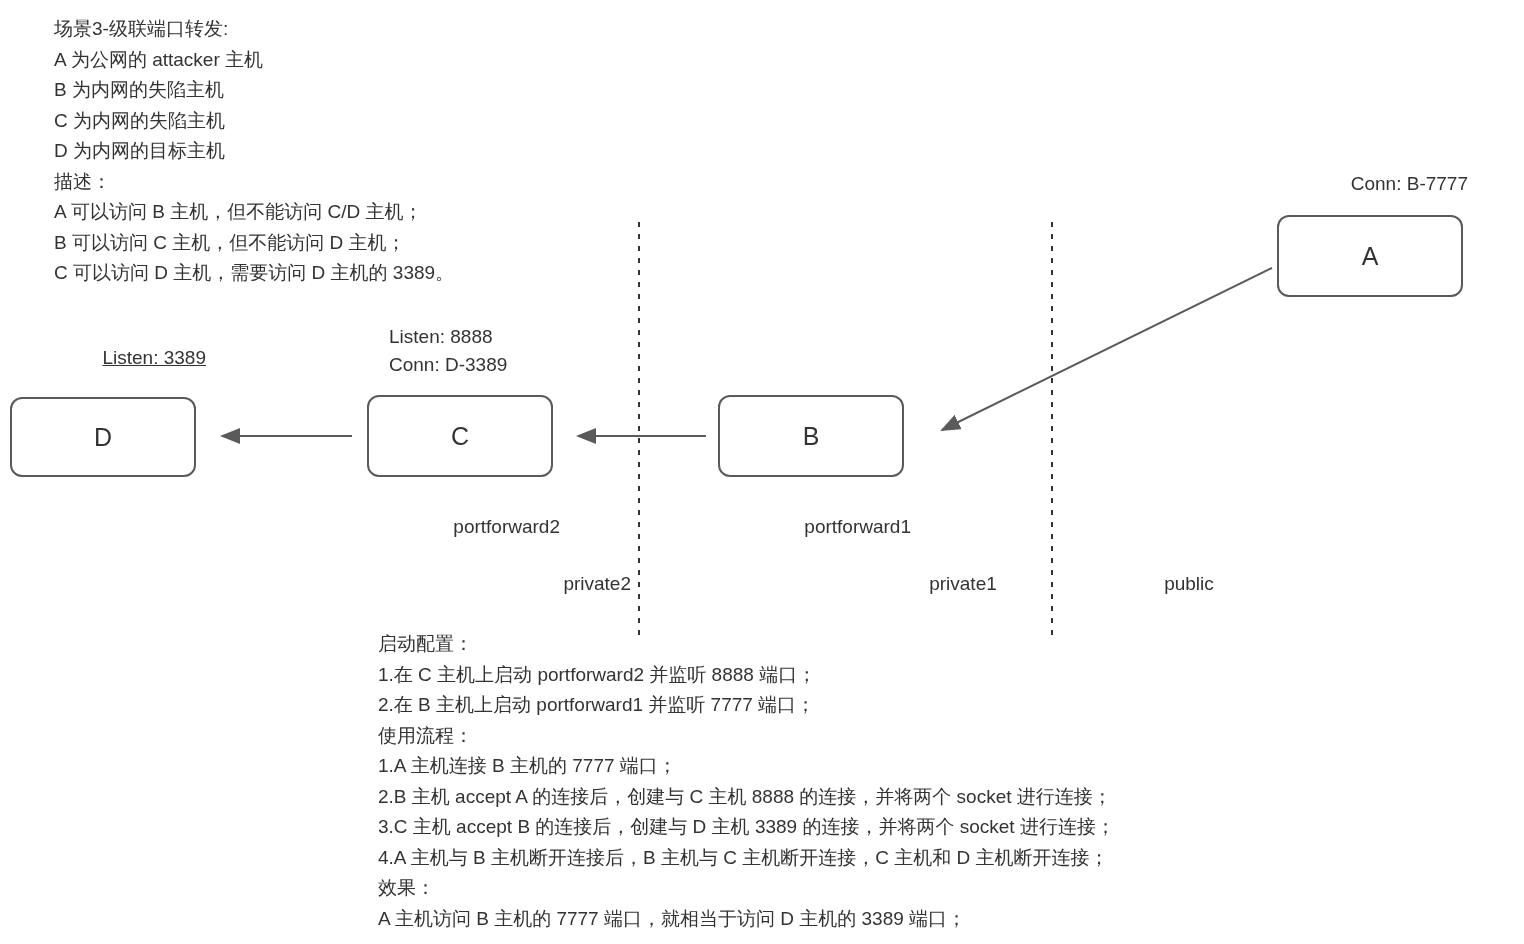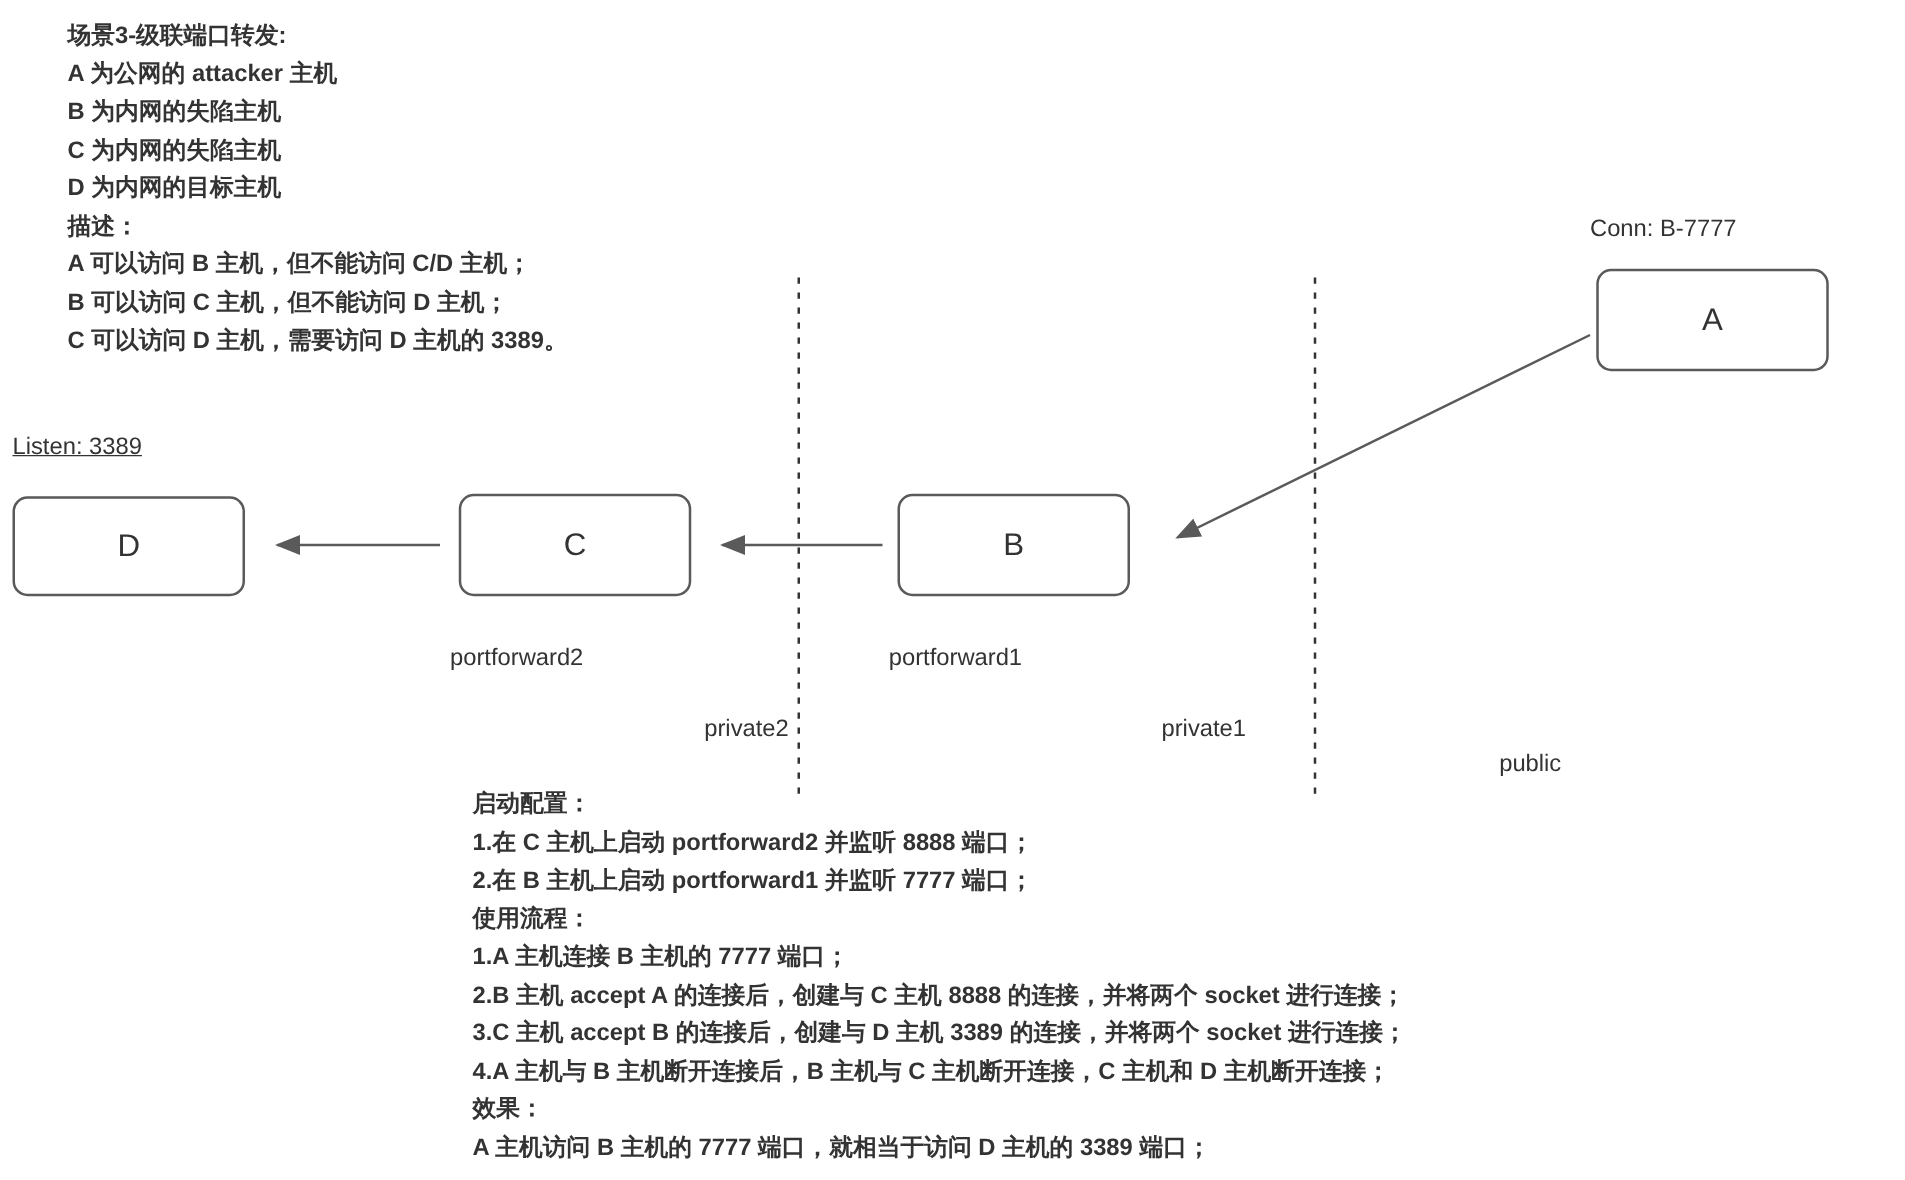--- a/index.html
+++ b/index.html
@@ -17,41 +17,40 @@
     height: 944px;
     overflow: hidden;
     background: #ffffff;
   }
   .block {
     position: absolute;
     white-space: pre;
     font-size: 19px;
     line-height: 30.5px;
     color: #333333;
-    font-weight: bold;
   }
   .node {
     position: absolute;
     box-sizing: border-box;
     border: 2px solid #5a5a5a;
     border-radius: 12px;
     background: #ffffff;
     display: flex;
     align-items: center;
     justify-content: center;
     font-size: 25px;
     color: #333333;
   }
   .label {
     position: absolute;
     white-space: pre;
     font-size: 19px;
     line-height: 28px;
     color: #333333;
-    text-align: left;
+    text-align: right;
   }
   svg.overlay {
     position: absolute;
     left: 0;
     top: 0;
     width: 1524px;
     height: 944px;
     pointer-events: none;
   }
 </style>
@@ -90,33 +89,35 @@
   <div class="label" style="left:1272px; top:170px; width:196px;">Conn: B-7777</div>
   <div class="node" style="left:1277px; top:215px; width:186px; height:82px;">
     <span>A</span>
   </div>
 
   <div class="node" style="left:718px; top:395px; width:186px; height:82px;">
     <span>B</span>
   </div>
   <div class="label" style="left:711px; top:513px; width:200px;">portforward1</div>
 
+  <div class="label" style="left:389px; top:323px; width:240px; text-align:left;">Listen: 8888
+Conn: D-3389</div>
   <div class="node" style="left:367px; top:395px; width:186px; height:82px;">
     <span>C</span>
   </div>
   <div class="label" style="left:360px; top:513px; width:200px;">portforward2</div>
 
   <div class="label" style="left:10px; top:344px; width:196px;text-decoration:underline;">Listen: 3389</div>
   <div class="node" style="left:10px; top:397px; width:186px; height:80px;">
     <span>D</span>
   </div>
 
   <div class="label" style="left:511px; top:570px; width:120px; text-align:right;">private2</div>
   <div class="label" style="left:903px; top:570px; width:120px; text-align:center;">private1</div>
-  <div class="label" style="left:1129px; top:570px; width:120px; text-align:right;margin-top:28px;">public</div>
+  <div class="label" style="left:1129px; top:570px; width:120px; text-align:center;">public</div>
 
   <div class="block" style="left:378px; top:629px;">启动配置：
 1.在 C 主机上启动 portforward2 并监听 8888 端口；
 2.在 B 主机上启动 portforward1 并监听 7777 端口；
 使用流程：
 1.A 主机连接 B 主机的 7777 端口；
 2.B 主机 accept A 的连接后，创建与 C 主机 8888 的连接，并将两个 socket 进行连接；
 3.C 主机 accept B 的连接后，创建与 D 主机 3389 的连接，并将两个 socket 进行连接；
 4.A 主机与 B 主机断开连接后，B 主机与 C 主机断开连接，C 主机和 D 主机断开连接；
 效果：

